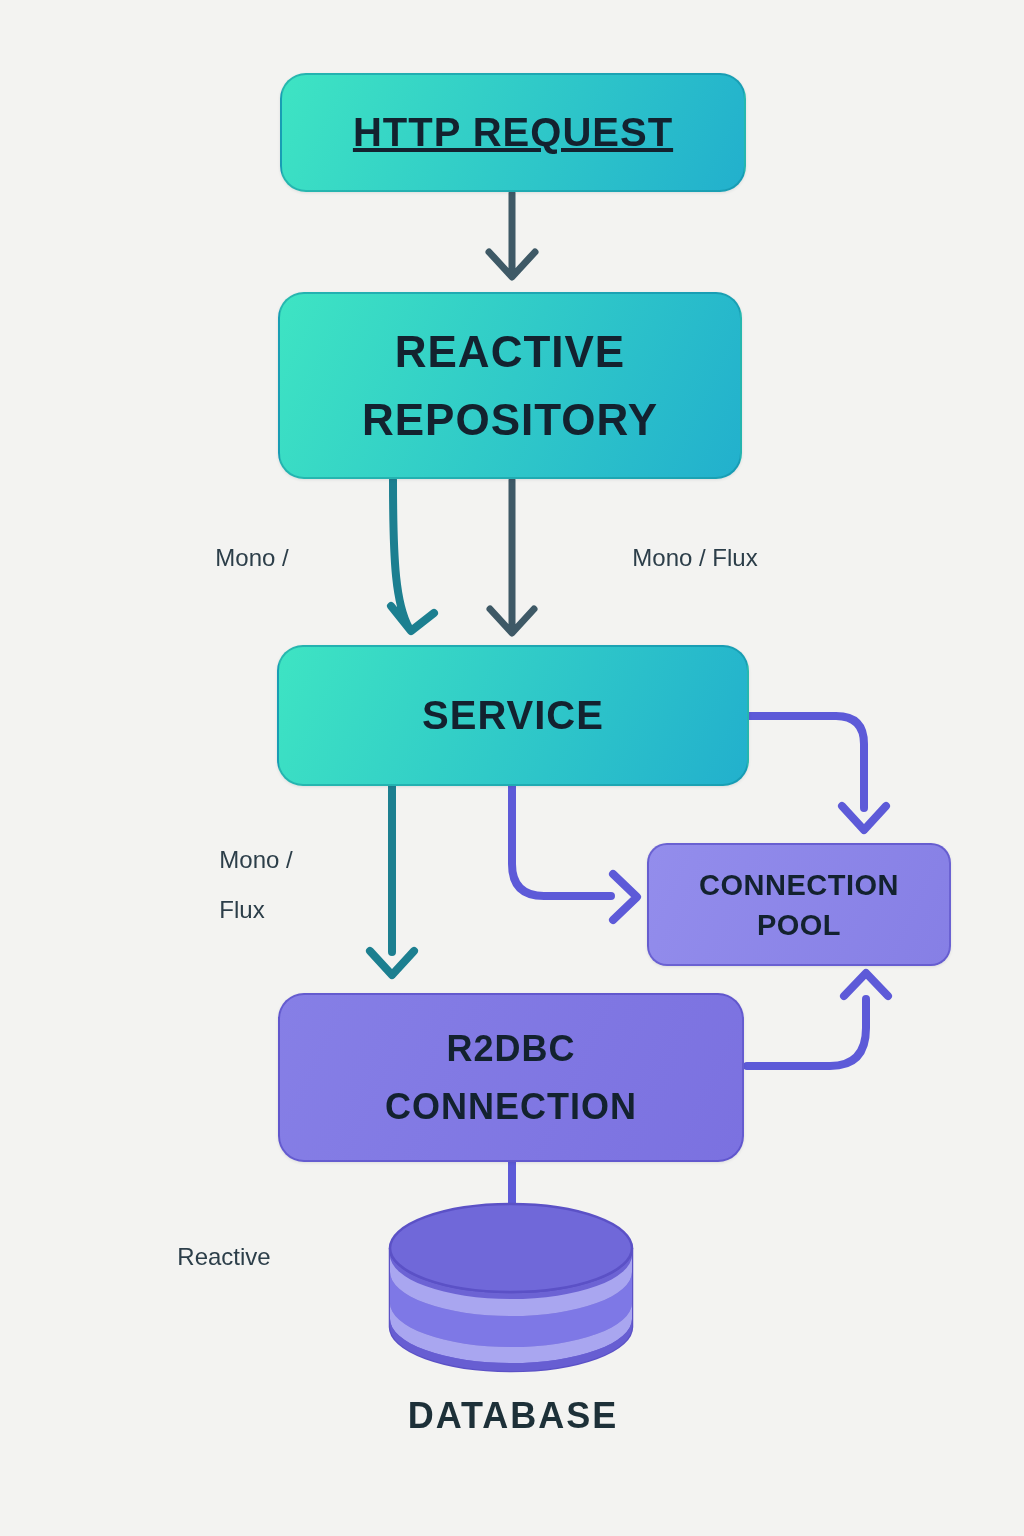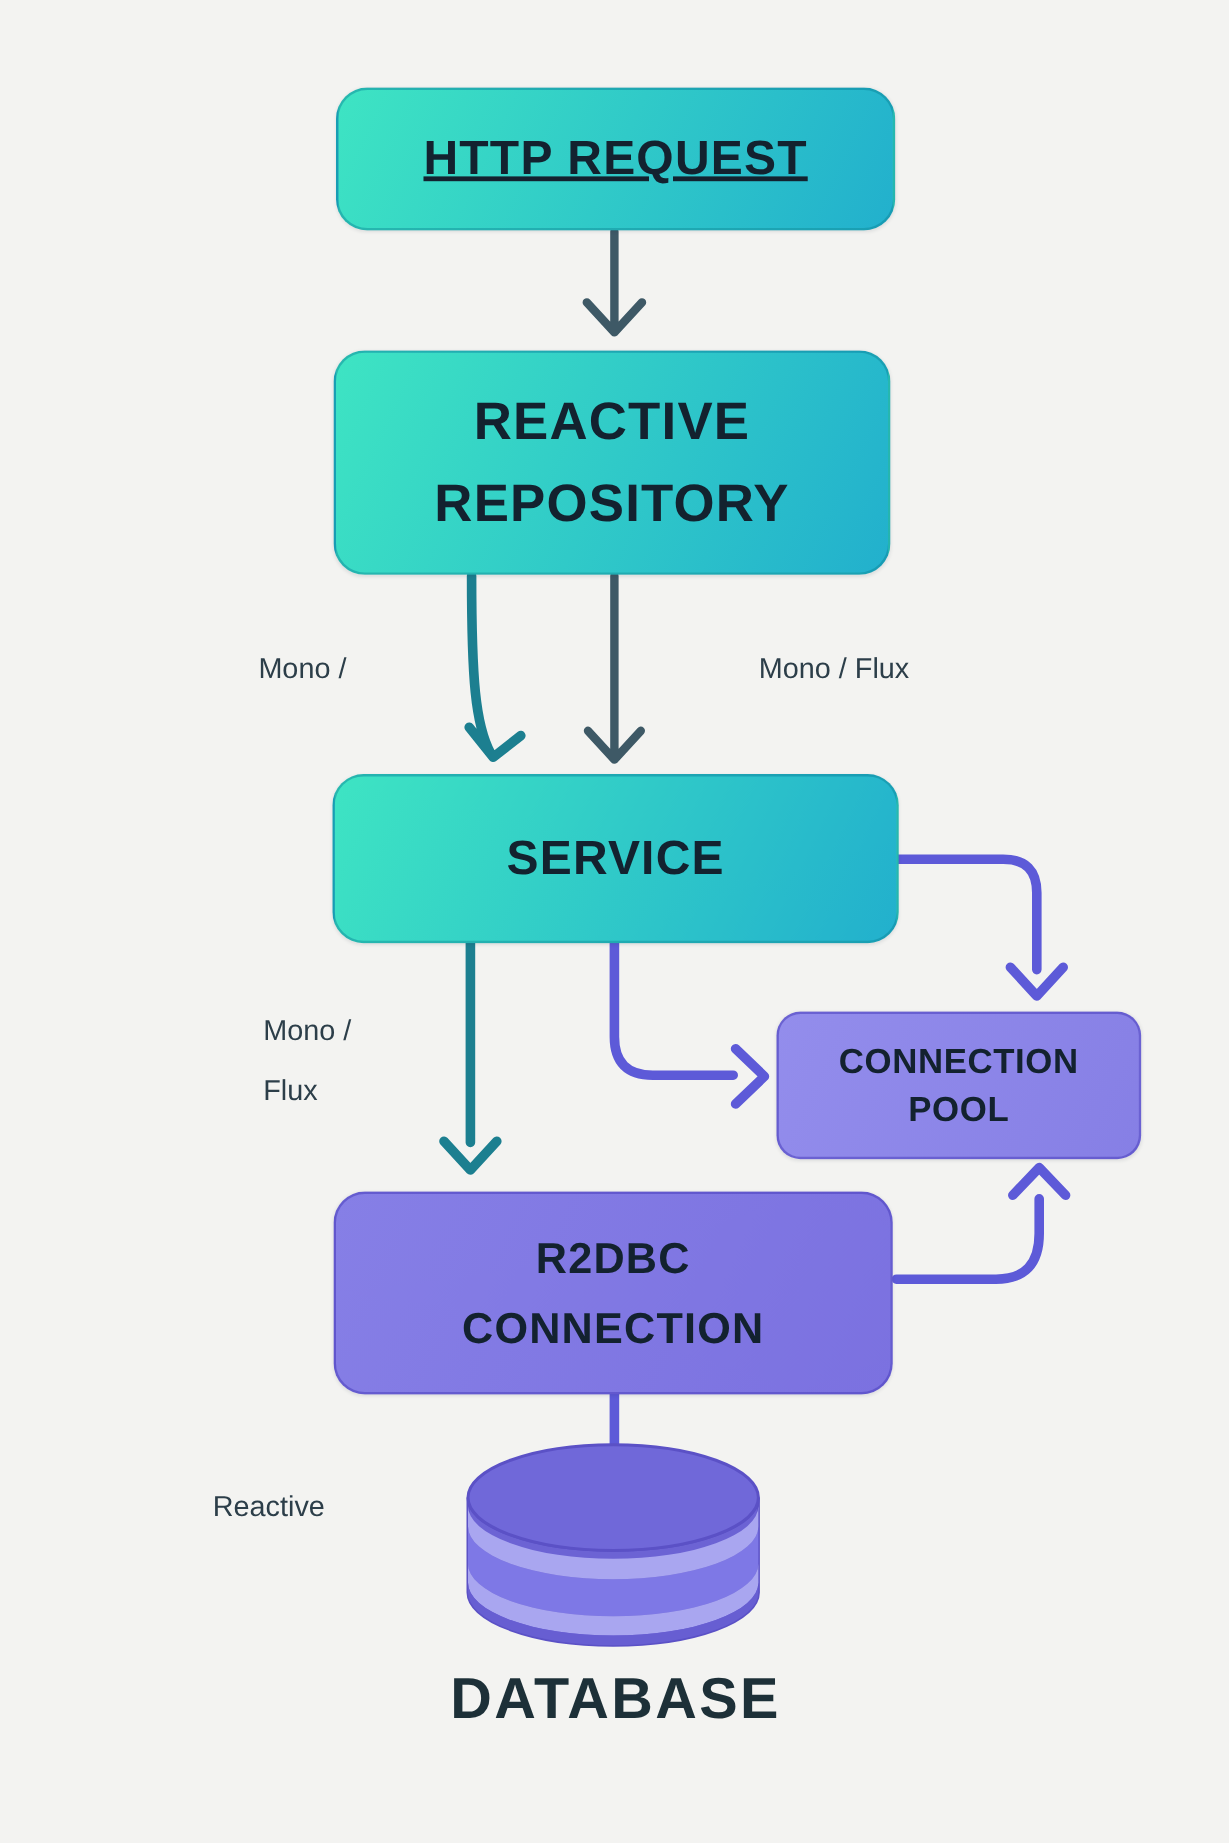--- a/index.html
+++ b/index.html
@@ -77,21 +77,21 @@
     white-space:nowrap;
   }
   .label-mono-left{left:252px;top:558px;}
   .label-mono-flux-right{left:695px;top:558px;}
   .label-mono-flux-left{left:256px;top:885px;line-height:50px;}
   .label-transactions{left:224px;top:1256px;line-height:45px;}
   .label-database{
     position:absolute;left:513px;top:1416px;
     transform:translate(-50%,-50%);
     color:var(--database-text);
-    font-size:48px;font-weight:700;letter-spacing:2px;
+    font-size:36px;font-weight:700;letter-spacing:2px;
     white-space:nowrap;
   }
 </style>
 </head>
 <body>
 
 <div class="canvas">
 
   <svg class="layer" width="1024" height="1536" viewBox="0 0 1024 1536">
 

